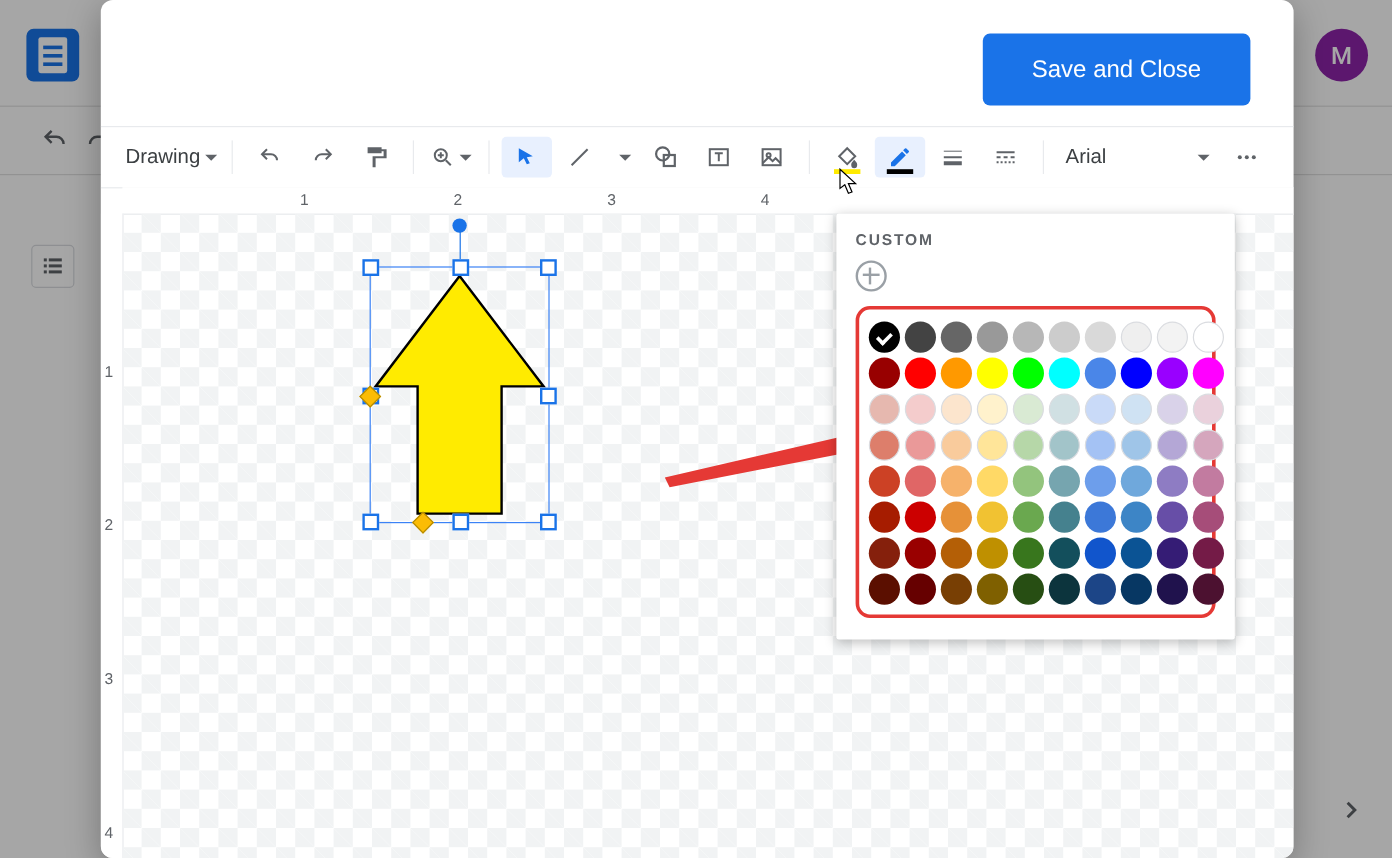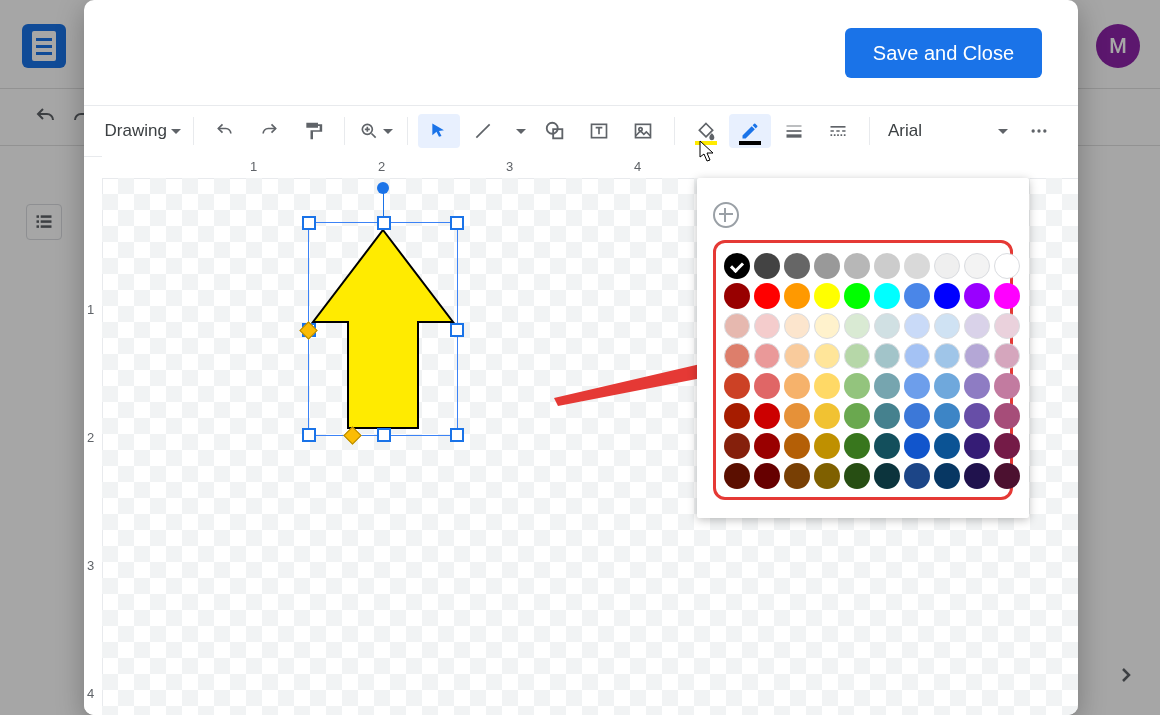--- a/index.html
+++ b/index.html
@@ -27,21 +27,21 @@
   .rr-contact{color:#1a73e8;}
   .rr-plus{font:300 30px/1 Arial;color:#5f6368;text-align:center;}
   .rr-divider{height:1px;background:#e0e0e0;margin:18px 12px;}
   .outline-btn{position:absolute;left:26px;top:204px;width:34px;height:34px;border:1px solid #dadce0;border-radius:4px;color:#5f6368;display:flex;align-items:center;justify-content:center;}
   .bottom-chevron{position:absolute;right:22px;bottom:24px;color:#5f6368;}
   
   .dialog{position:absolute;left:84px;top:0;width:994px;height:715px;background:#fff;border-radius:10px;box-shadow:0 8px 28px rgba(0,0,0,.28);overflow:hidden;}
   .dlg-head{height:105px;border-bottom:1px solid #e8eaed;position:relative;}
   .dlg-title{position:absolute;left:36px;top:32px;font:400 36px "Google Sans",Arial;color:#202124;letter-spacing:.2px;}
   .dlg-saved{position:absolute;left:342px;top:47px;font:400 18px Arial;color:#80868b;}
-  .dlg-save{position:absolute;right:36px;top:28px;height:50px;padding:0 28px;border:0;border-radius:6px;background:#1a73e8;color:#fff;font:500 20px "Google Sans",Arial;cursor:pointer;}
+  .dlg-save{position:absolute;right:36px;top:28px;height:60px;padding:0 41px;border:0;border-radius:6px;background:#1a73e8;color:#fff;font:500 20px "Google Sans",Arial;cursor:pointer;}
   
   .tbar{height:50px;border-bottom:1px solid #e8eaed;display:flex;align-items:center;padding:0 18px;gap:2px;}
   .tbtn{height:34px;min-width:34px;border-radius:4px;display:flex;align-items:center;justify-content:center;color:#5f6368;cursor:pointer;position:relative;padding:0 4px;}
   .tbtn.drop:after{content:"";margin-left:4px;border:5px solid transparent;border-top-color:#5f6368;transform:translateY(3px);} 
   .tbtn.active{background:#e8f0fe;color:#1a73e8;}
   .tbtn svg{display:block;}
   .tsep{width:1px;height:28px;background:#e8eaed;margin:0 8px;}
   .actions-btn{font:400 17px Arial;color:#3c4043;padding:0 6px;}
   .fill-swatch{width:22px;height:4px;background:#ffeb00;position:absolute;bottom:3px;left:50%;transform:translateX(-50%);}
   .pen-swatch{width:22px;height:4px;background:#000;position:absolute;bottom:3px;left:50%;transform:translateX(-50%);}
@@ -278,20 +278,21 @@
         <div class="handle h-br"></div>
         <div class="adj adj1"></div>
         <div class="adj adj2"></div>
       </div>
 
       <svg class="anno-arrow" viewBox="0 0 200 60">
         <polygon points="0,50 155,14 150,2 200,10 162,42 158,28 4,58" fill="#e53935"></polygon>
       </svg>
 
       <div class="popover">
+        <div class="pop-label">CUSTOM</div>
         <div class="add-cust"></div>
         <div class="palette-frame">
           <div class="palette" id="palette">
               <div class="sw sel" style="background: rgb(0, 0, 0);"></div>
               <div class="sw" style="background: rgb(67, 67, 67);"></div>
               <div class="sw" style="background: rgb(102, 102, 102);"></div>
               <div class="sw" style="background: rgb(153, 153, 153);"></div>
               <div class="sw" style="background: rgb(183, 183, 183);"></div>
               <div class="sw" style="background: rgb(204, 204, 204);"></div>
               <div class="sw" style="background: rgb(217, 217, 217);"></div>

